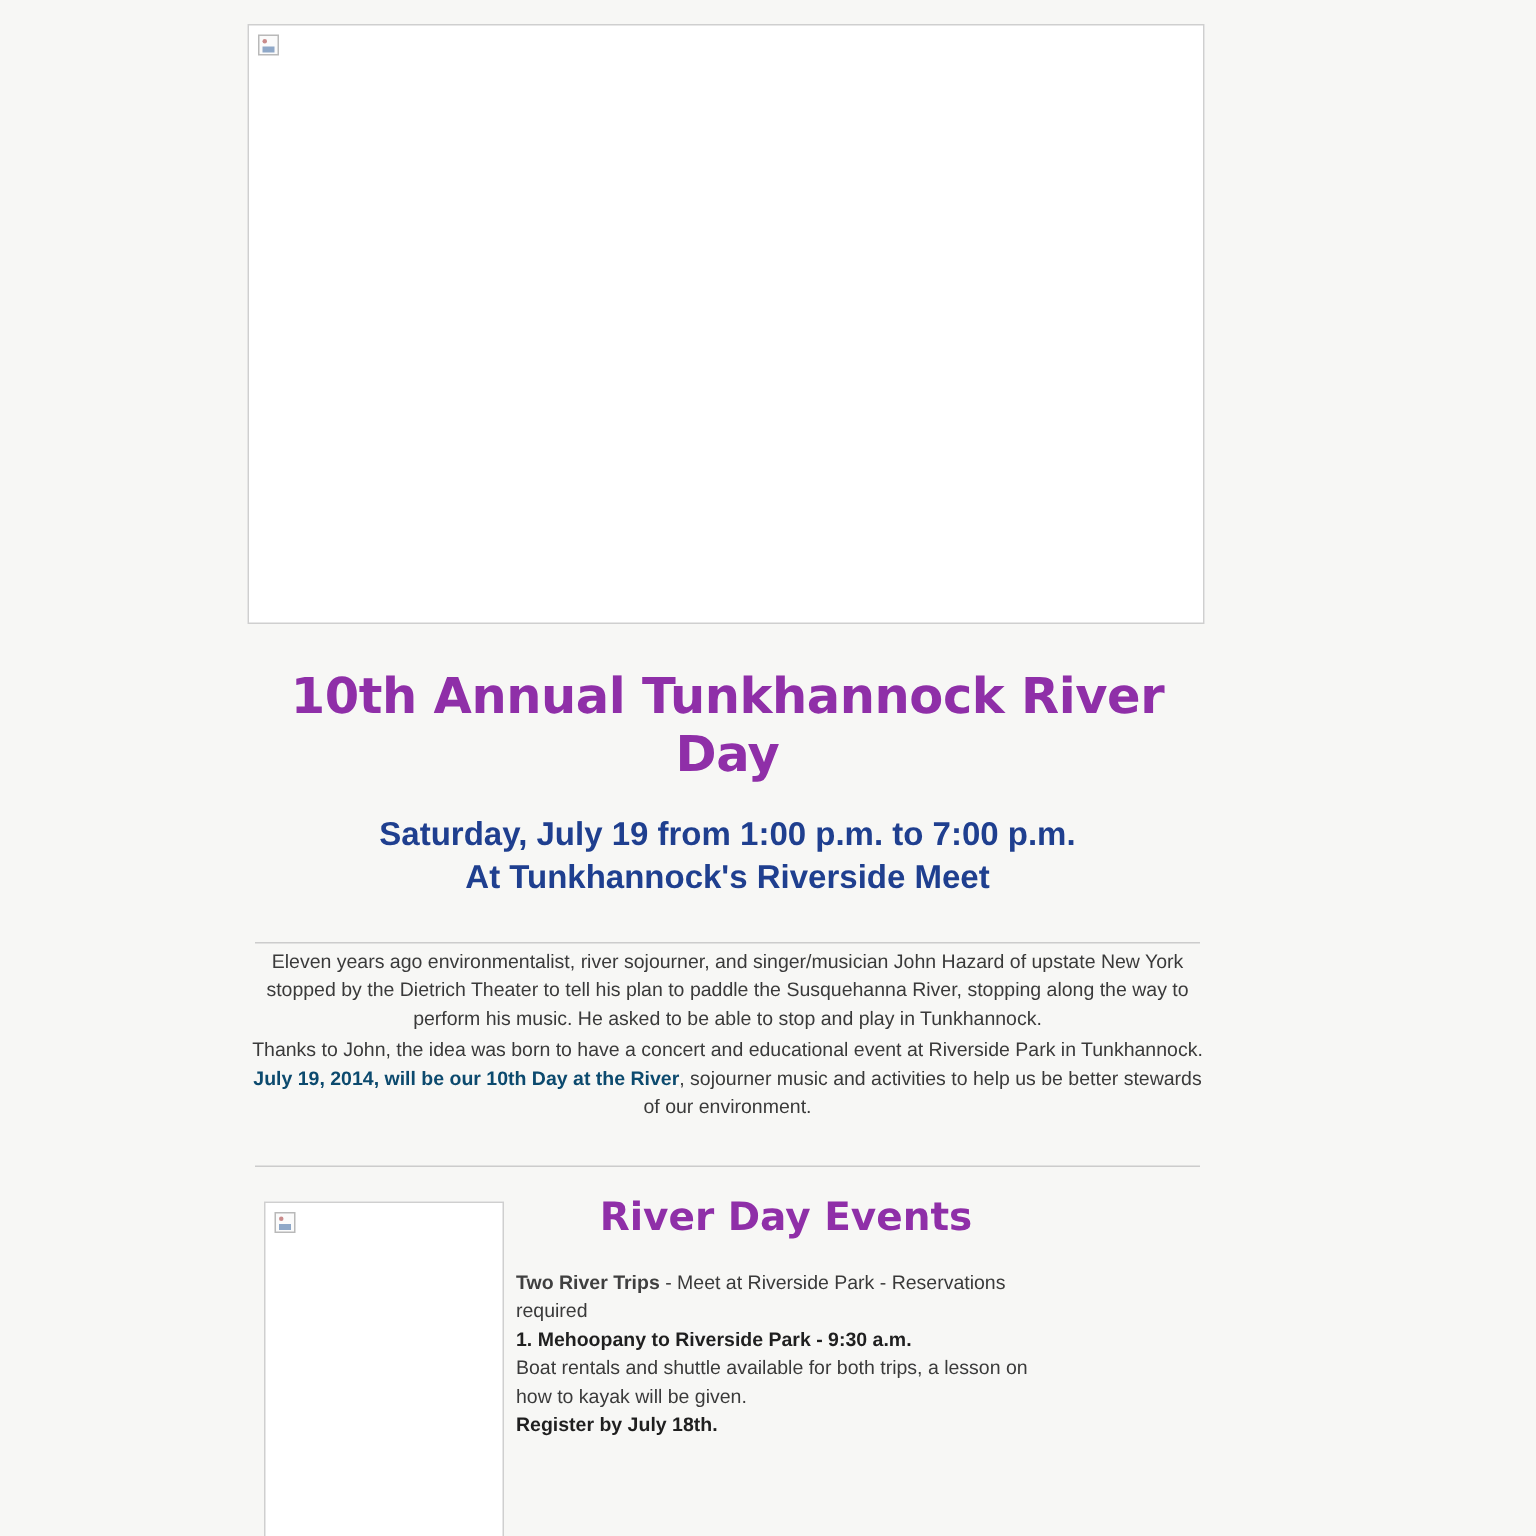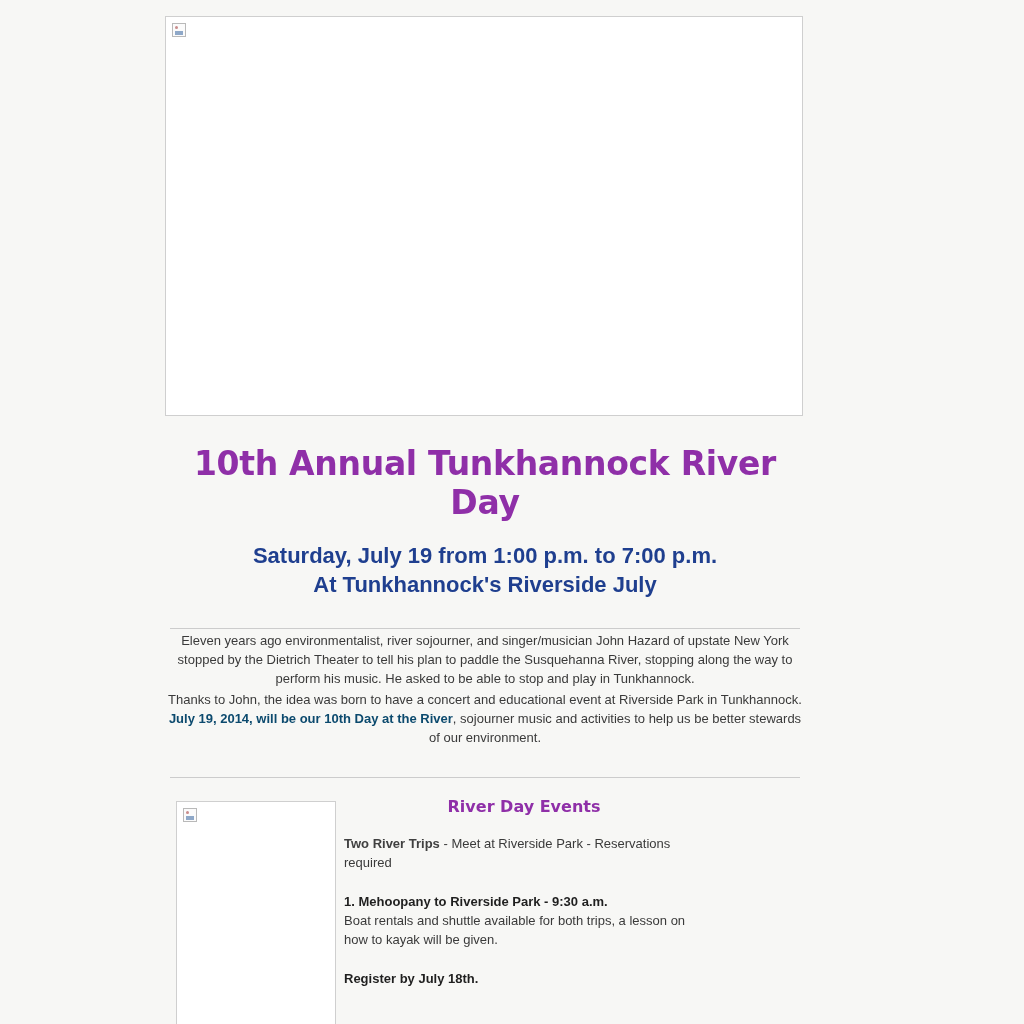--- a/index.html
+++ b/index.html
@@ -116,53 +116,53 @@
     box-sizing: border-box;
     flex: none;
   }
   .events-col {
     margin-left: 8px;
     width: 360px;
   }
   h2.events-title {
     text-align: center;
     color: #8f2fa8;
-    font-size: 16px;
+    font-size: 26px;
     font-weight: bold;
     margin: 0 0 0 0;
     font-family: "DejaVu Sans", sans-serif;
   }
   .events-body {
     margin-top: 18px;
     font-size: 13px;
     line-height: 19px;
     color: #3a3a3a;
   }
   .events-body .lead {
     color: #404040;
     font-weight: bold;
   }
   .events-body b { color: #1f1f1f; }
-  .events-body .row { display: block; margin-top: 20px; }
+  .events-body .row { display: block; }
 </style>
 </head>
 <body>
 
 <div class="page">
   <div class="content">
 
     <div class="hero-img">
       <span class="broken-img-glyph"></span>
     </div>
 
     <h1 class="title">10th Annual Tunkhannock River Day</h1>
 
     <div class="subline">
       <div>Saturday, July 19 from 1:00 p.m. to 7:00 p.m.</div>
-      <div>At Tunkhannock's Riverside July</div>
+      <div>At Tunkhannock's Riverside Meet</div>
     </div>
 
     <hr class="rule">
 
     <div class="para first">Eleven years ago environmentalist, river sojourner, and singer/musician John Hazard of upstate New York stopped by the Dietrich Theater to tell his plan to paddle the Susquehanna River, stopping along the way to perform his music. He asked to be able to stop and play in Tunkhannock.</div>
 
     <div class="para">
       <span>Thanks to John, the idea was born to have a concert and educational event at Riverside Park in Tunkhannock. </span><b>July 19, 2014, will be our 10th Day at the River</b><span>, sojourner music and activities to help us be better stewards of our environment.</span>
     </div>
 

